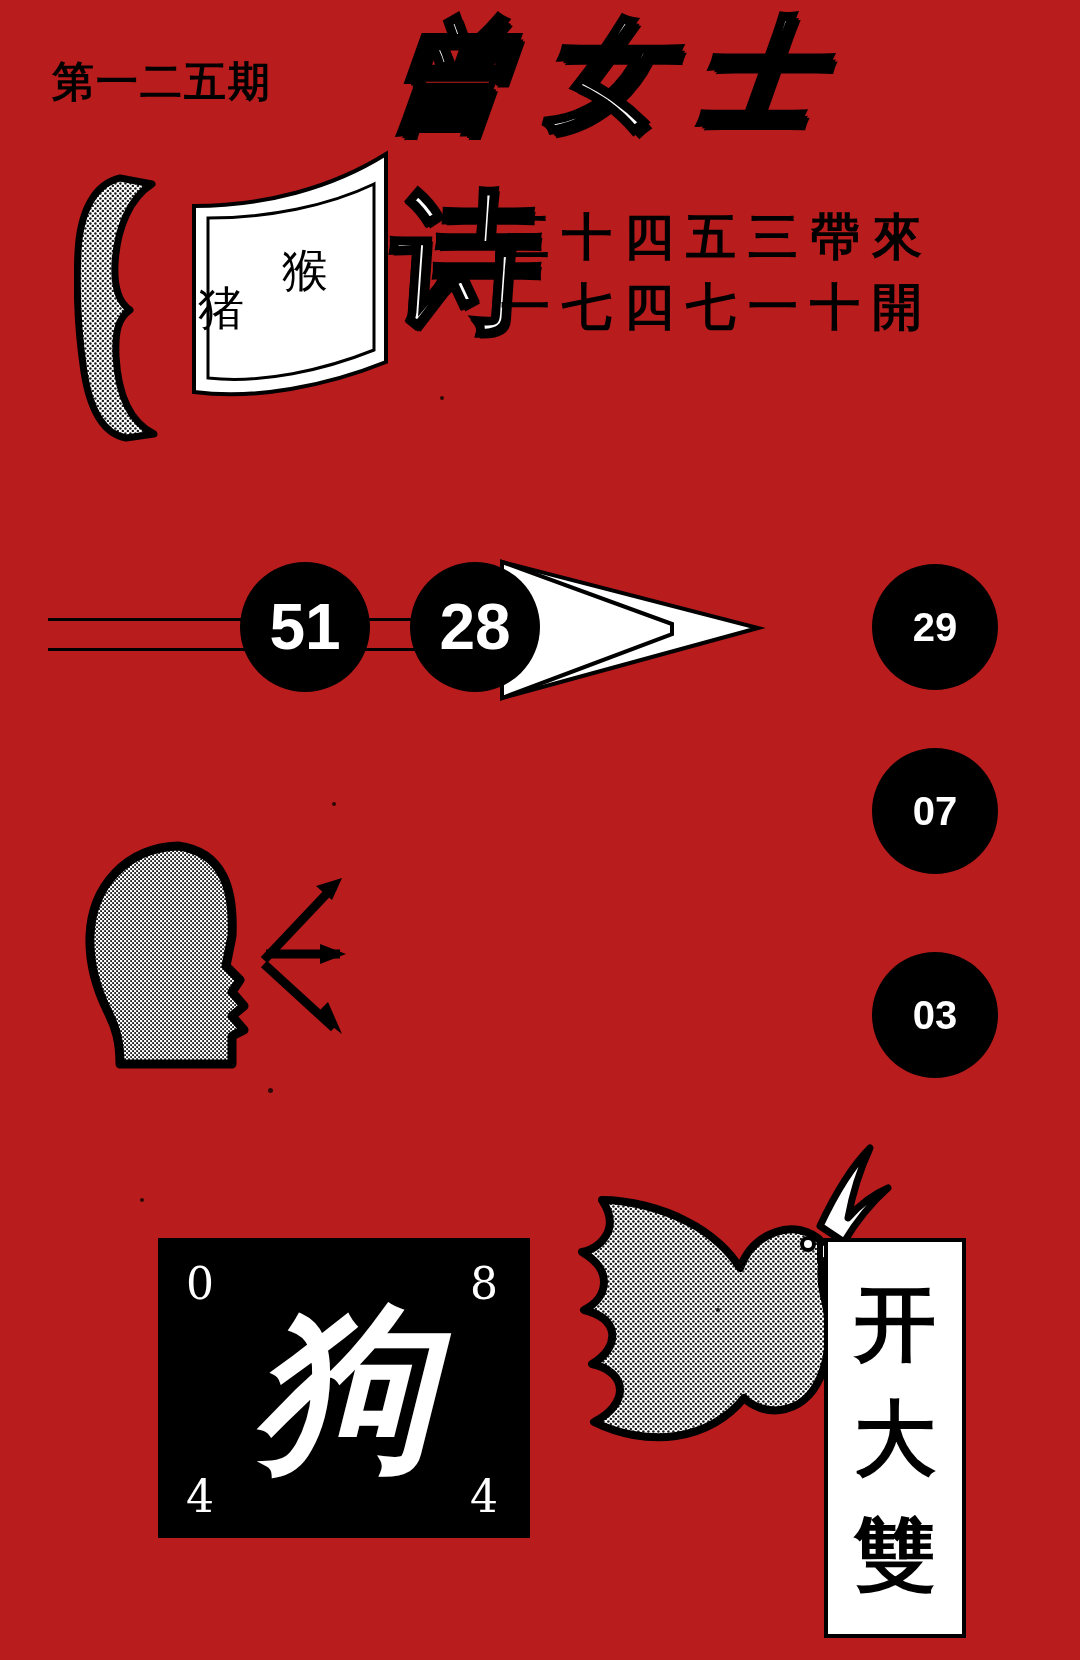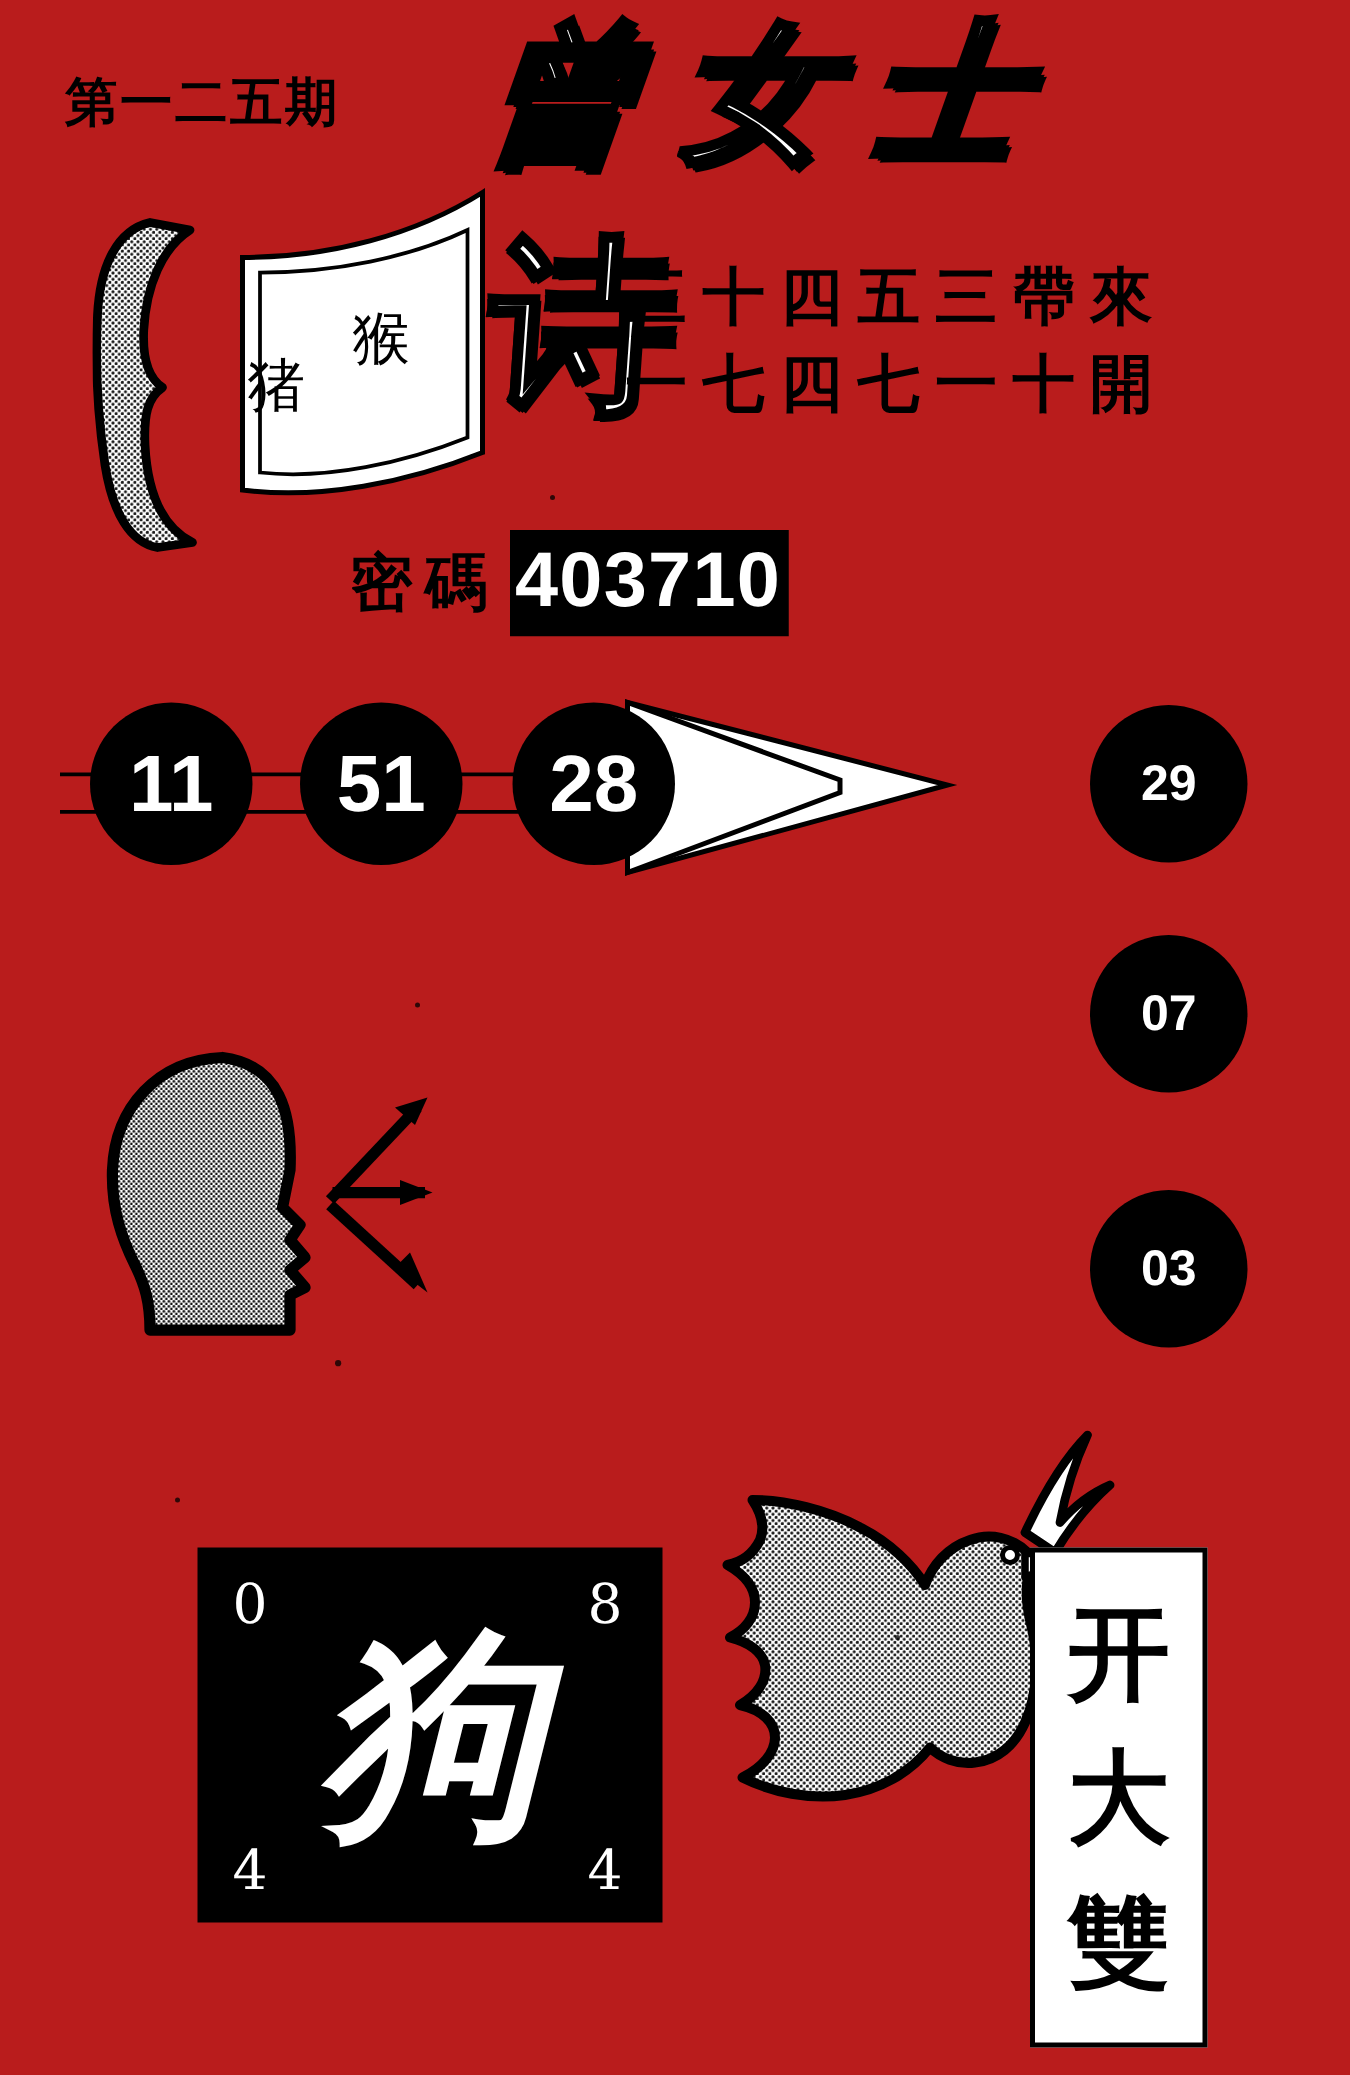--- a/index.html
+++ b/index.html
@@ -327,34 +327,29 @@
     <path d="M8,58 L8,244 C70,252 140,238 200,214 L200,6 C146,40 78,58 8,58 Z" fill="#ffffff" stroke="#000" stroke-width="4"></path>
     <path d="M22,70 L22,230 C76,236 138,222 188,202 L188,36 C142,58 82,70 22,70 Z" fill="none" stroke="#000" stroke-width="3"></path>
   </svg>
   <div class="zodiac-char zodiac-a">猪</div>
   <div class="zodiac-char zodiac-b">猴</div>
 
   <div class="poem-glyph">诗</div>
   <div class="poem-line poem-line-1">三十四五三帶來</div>
   <div class="poem-line poem-line-2">一七四七一十開</div>
 
-  <div class="password-row">
-    <span class="password-label">密碼</span>
-    <span class="password-value">403710</span>
-  </div>
 
   <div class="rail rail-top"></div>
   <div class="rail rail-bottom"></div>
 
   <svg class="arrowhead" viewBox="0 0 270 152">
     <path d="M6,10 L262,76 L6,146 Z" fill="#ffffff" stroke="#000" stroke-width="4"></path>
     <path d="M6,10 L176,72 L176,82 L6,146 Z" fill="#ffffff" stroke="#000" stroke-width="4"></path>
   </svg>
 
-  <div class="ball ball-main ball-m1">11</div>
   <div class="ball ball-main ball-m2">51</div>
   <div class="ball ball-main ball-m3">28</div>
 
   <div class="ball ball-side ball-s1">29</div>
   <div class="ball ball-side ball-s2">07</div>
   <div class="ball ball-side ball-s3">03</div>
 
   <svg class="head-profile" viewBox="0 0 210 230">
     <path d="M96,6 C44,8 10,46 8,96 C7,128 16,152 26,172 C34,188 38,202 38,224
              L150,224 L150,196 L162,190 L150,176 L162,166 L150,152 L158,140

